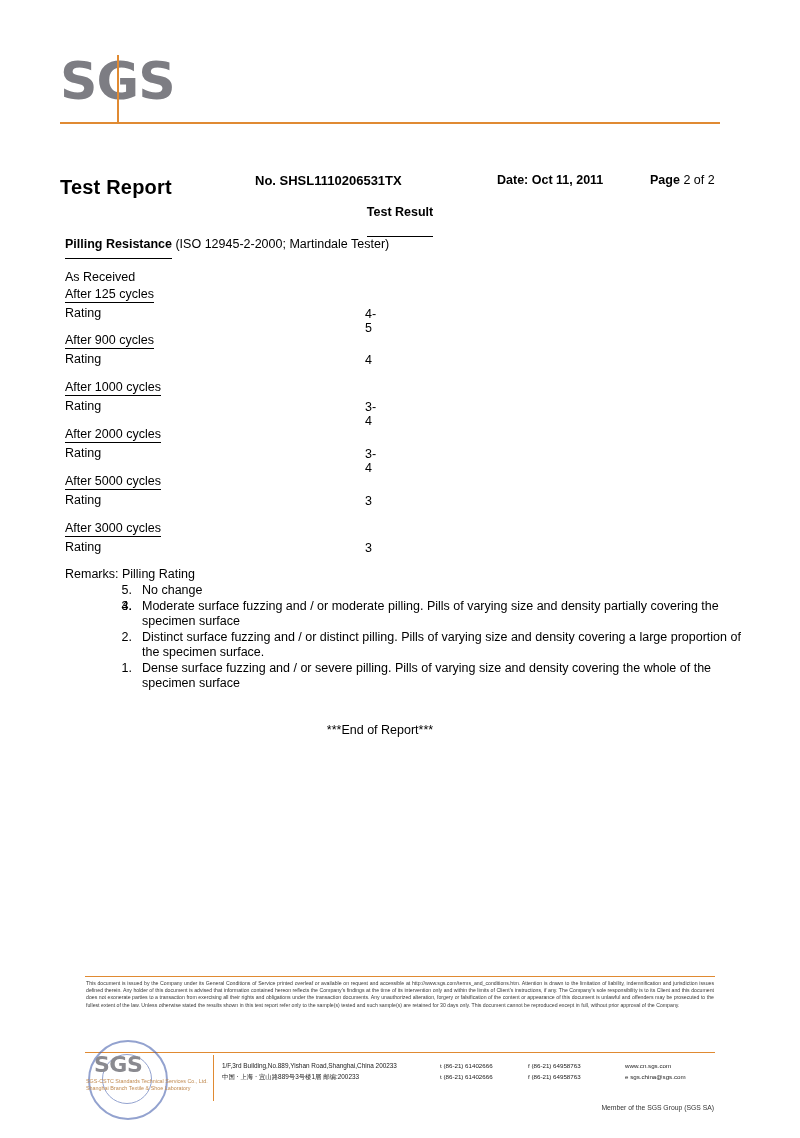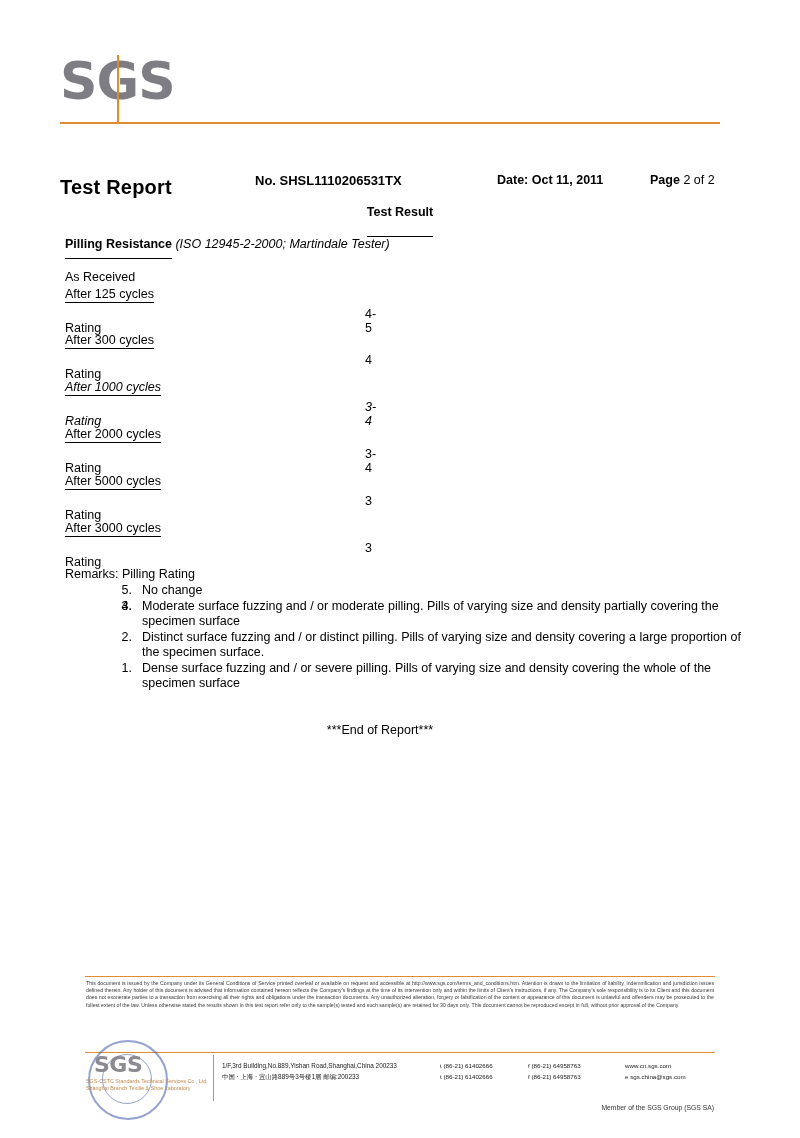--- a/index.html
+++ b/index.html
@@ -116,21 +116,20 @@
     top: 237px;
     font-size: 12.5px;
   }
   .section .sec-name {
     font-weight: bold;
     border-bottom: 1px solid #000;
     padding-bottom: 7px;
   }
   .section .sec-meta {
     font-weight: normal;
-    font-style: italic;
   }
 
   
   .as-received {
     position: absolute;
     left: 65px;
     top: 270px;
     font-size: 12.5px;
   }
 
@@ -140,21 +139,21 @@
     left: 65px;
     font-size: 12.5px;
   }
   .cycle .cyc-label {
     border-bottom: 1px solid #000;
     display: inline-block;
     padding-bottom: 0px;
     line-height: 15px;
   }
   .cycle .cyc-rating {
-    margin-top: 18px;
+    margin-top: 3px;
   }
   .cycle .cyc-value {
     position: absolute;
     left: 300px;
     font-size: 12.5px;
   }
 
   
   .remarks-title {
     position: absolute;
@@ -335,26 +334,26 @@
 
   <div class="as-received">As Received</div>
 
   <div class="cycle" style="top:287px;">
     <div><span class="cyc-label">After 125 cycles</span></div>
     <div class="cyc-rating">Rating</div>
     <div class="cyc-value" style="top:20px;">4-5</div>
   </div>
 
   <div class="cycle" style="top:333px;">
-    <div><span class="cyc-label">After 300 cycles</span></div>
+    <div><span class="cyc-label">After 900 cycles</span></div>
     <div class="cyc-rating">Rating</div>
     <div class="cyc-value" style="top:20px;">4</div>
   </div>
 
-  <div class="cycle" style="top:380px;font-style:italic;">
+  <div class="cycle" style="top:380px;">
     <div><span class="cyc-label">After 1000 cycles</span></div>
     <div class="cyc-rating">Rating</div>
     <div class="cyc-value" style="top:20px;">3-4</div>
   </div>
 
   <div class="cycle" style="top:427px;">
     <div><span class="cyc-label">After 2000 cycles</span></div>
     <div class="cyc-rating">Rating</div>
     <div class="cyc-value" style="top:20px;">3-4</div>
   </div>

